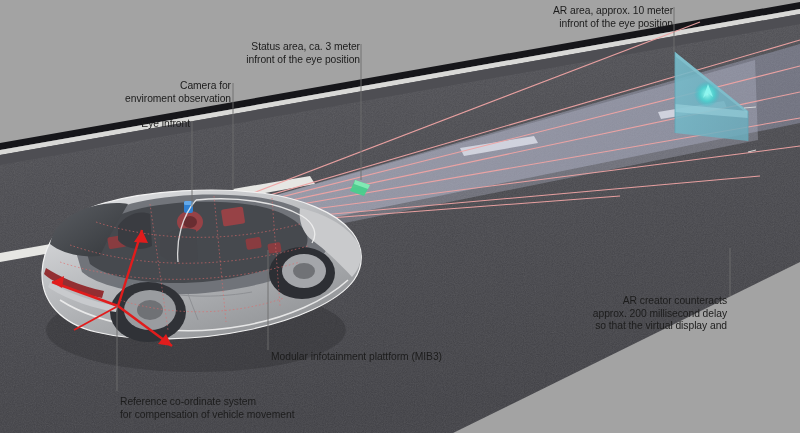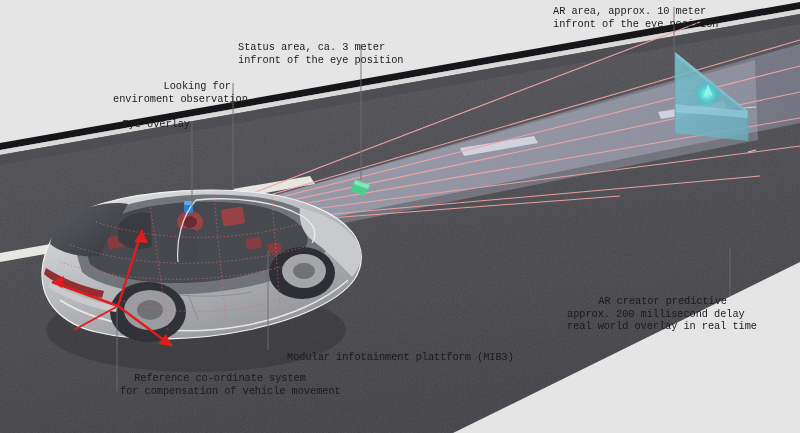--- a/index.html
+++ b/index.html
@@ -1,18 +1,18 @@
 <!DOCTYPE html>
 <html><head>
 <meta charset="utf-8">
 <style>
   html,body{margin:0;padding:0;background:#ffffff;}
   body{width:800px;height:433px;overflow:hidden;
        font-family:"Liberation Sans","DejaVu Sans",sans-serif;}
-  #stage{position:relative;width:800px;height:433px;background:#e5e5e5;font-family:Liberation Mono, monospace;}
+  #stage{position:relative;width:800px;height:433px;background:#a3a3a3;}
   #scene{position:absolute;inset:0;}
   .callout{position:absolute;color:#1c1c1c;font-size:10.3px;line-height:12.6px;
            white-space:pre;letter-spacing:-0.05px;}
   .ca-right{text-align:right;}
   .ca-left{text-align:left;}
 </style>
 </head>
 <body>
 
 <div id="stage">
@@ -204,20 +204,20 @@
         <line x1="192" y1="121" x2="192" y2="207"></line>
         <line x1="730" y1="248" x2="730" y2="296"></line>
         <line x1="268" y1="250" x2="268" y2="350"></line>
         <line x1="117" y1="305" x2="117" y2="391"></line>
       </g>
   </svg>
 
   <div id="callout-layer">
       <div class="callout ca-right" style="left: 553px; top: 5px; width: 120px;"><div>AR area, approx. 10 meter</div><div>infront of the eye position</div></div>
       <div class="callout ca-right" style="left: 238px; top: 41px; width: 122px;"><div>Status area, ca. 3 meter</div><div>infront of the eye position</div></div>
-      <div class="callout ca-right" style="left: 113px; top: 80px; width: 118px;"><div>Looking for</div><div>enviroment observation</div></div>
-      <div class="callout ca-right" style="left: 62px; top: 118px; width: 128px;"><div>Eye overlay</div></div>
-      <div class="callout ca-right" style="left: 567px; top: 295px; width: 160px;"><div>AR creator predictive</div><div>approx. 200 millisecond delay</div><div>real world overlay in real time</div></div>
-      <div class="callout ca-left" style="left: 271px; top: 351px; width: 190px; margin-left: 16px;"><div>Modular infotainment plattform (MIB3)</div></div>
-      <div class="callout ca-left" style="left: 120px; top: 372px; width: 200px; text-align: center;"><div>Reference co-ordinate system</div><div>for compensation of vehicle movement</div></div>
+      <div class="callout ca-right" style="left: 113px; top: 80px; width: 118px;"><div>Camera for</div><div>enviroment observation</div></div>
+      <div class="callout ca-right" style="left: 62px; top: 118px; width: 128px;"><div>Eye infront</div></div>
+      <div class="callout ca-right" style="left: 567px; top: 295px; width: 160px;"><div>AR creator counteracts</div><div>approx. 200 millisecond delay</div><div>so that the virtual display and</div></div>
+      <div class="callout ca-left" style="left: 271px; top: 351px; width: 190px;"><div>Modular infotainment plattform (MIB3)</div></div>
+      <div class="callout ca-left" style="left: 120px; top: 396px; width: 200px;"><div>Reference co-ordinate system</div><div>for compensation of vehicle movement</div></div>
     </div>
 
 </div>
 
 </body></html>

